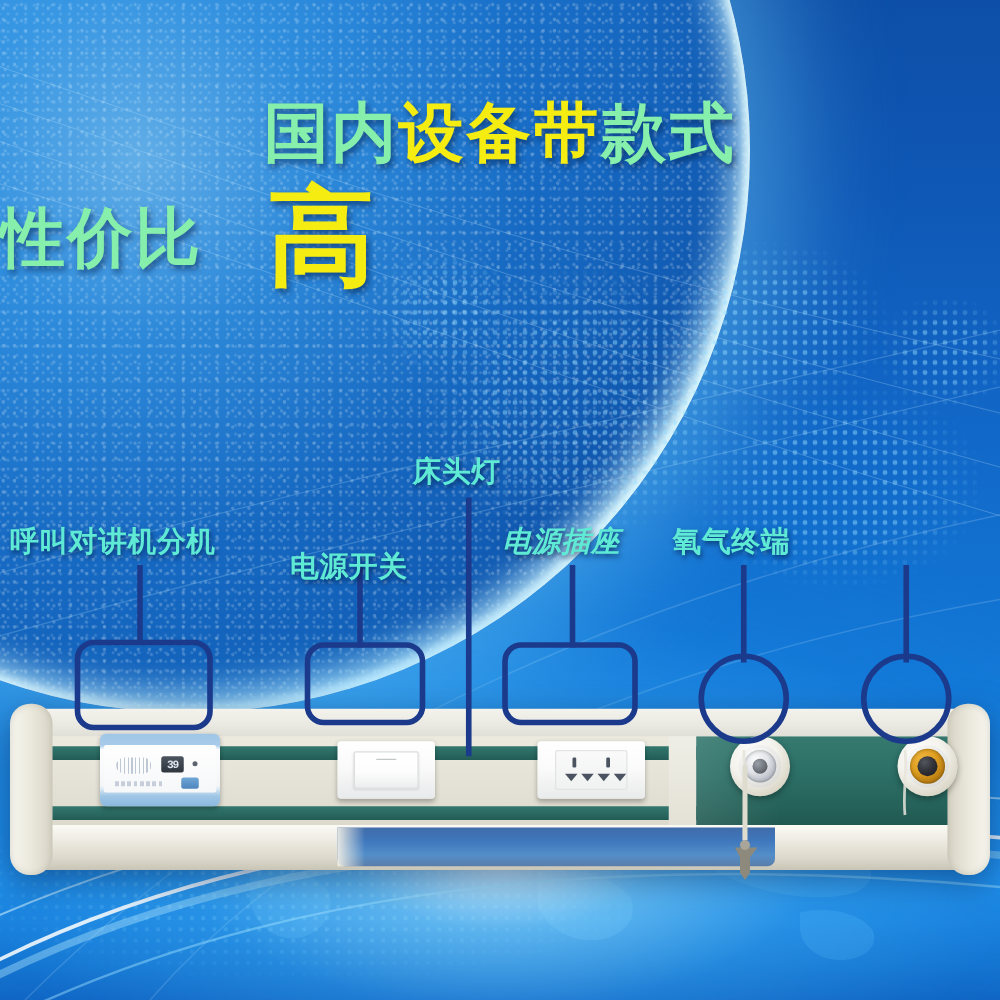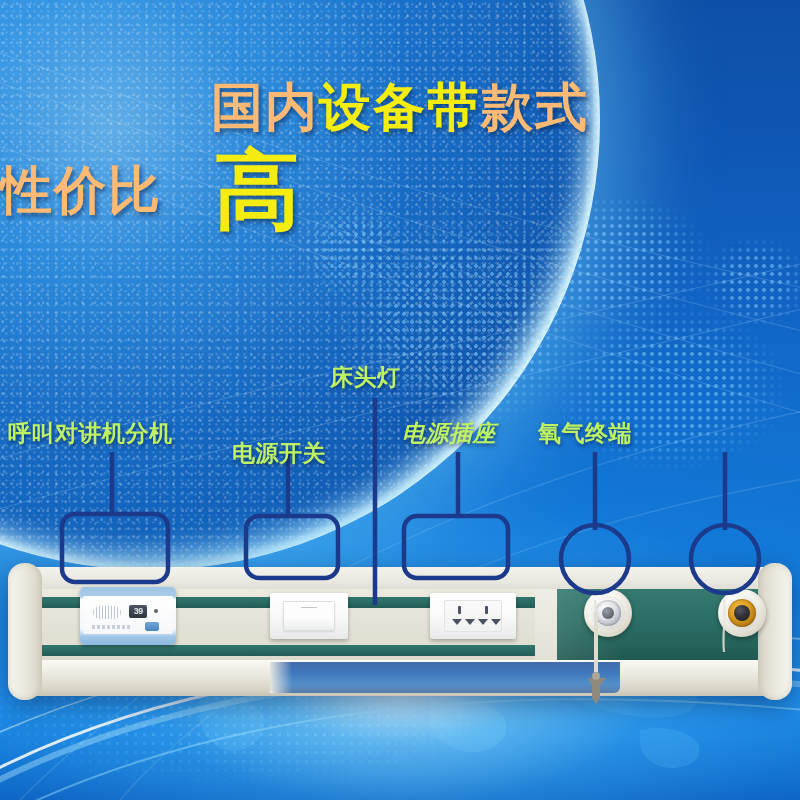--- a/index.html
+++ b/index.html
@@ -138,29 +138,29 @@
     pointer-events:none;
   }
   .hl-line1{
     font-size:52px; font-weight:bold; letter-spacing:2px;
     line-height:1.12; white-space:nowrap;
   }
   .hl-line2{
     margin-top:14px; white-space:nowrap;
     display:flex; align-items:center; justify-content:flex-start; gap:52px;
   }
-  .w { color:#fdba74; text-shadow:2px 3px 5px rgba(0,25,70,.55); }
+  .w { color:#86efac; text-shadow:2px 3px 5px rgba(0,25,70,.55); }
   .y { color:#f5ec12; text-shadow:2px 3px 5px rgba(0,25,70,.55); }
   .hl-mid{ font-size:52px; font-weight:bold; letter-spacing:2px; }
   .hl-big{ font-size:86px; font-weight:bold; line-height:.95; }
 
   
   .labels{ position:absolute; left:0; top:0; width:800px; height:800px; z-index:25; }
   .lbl{
-    position:absolute; font-weight:bold; color:#bef264; white-space:nowrap;
+    position:absolute; font-weight:bold; color:#5eead4; white-space:nowrap;
     font-size:23px; letter-spacing:.5px;
     text-shadow:1px 2px 4px rgba(0,20,60,.6);
   }
 
   
   .vec{ position:absolute; inset:0; width:800px; height:800px; z-index:22; pointer-events:none; }
   .vec svg{ width:100%; height:100%; display:block; }
 
   
   .rail{

